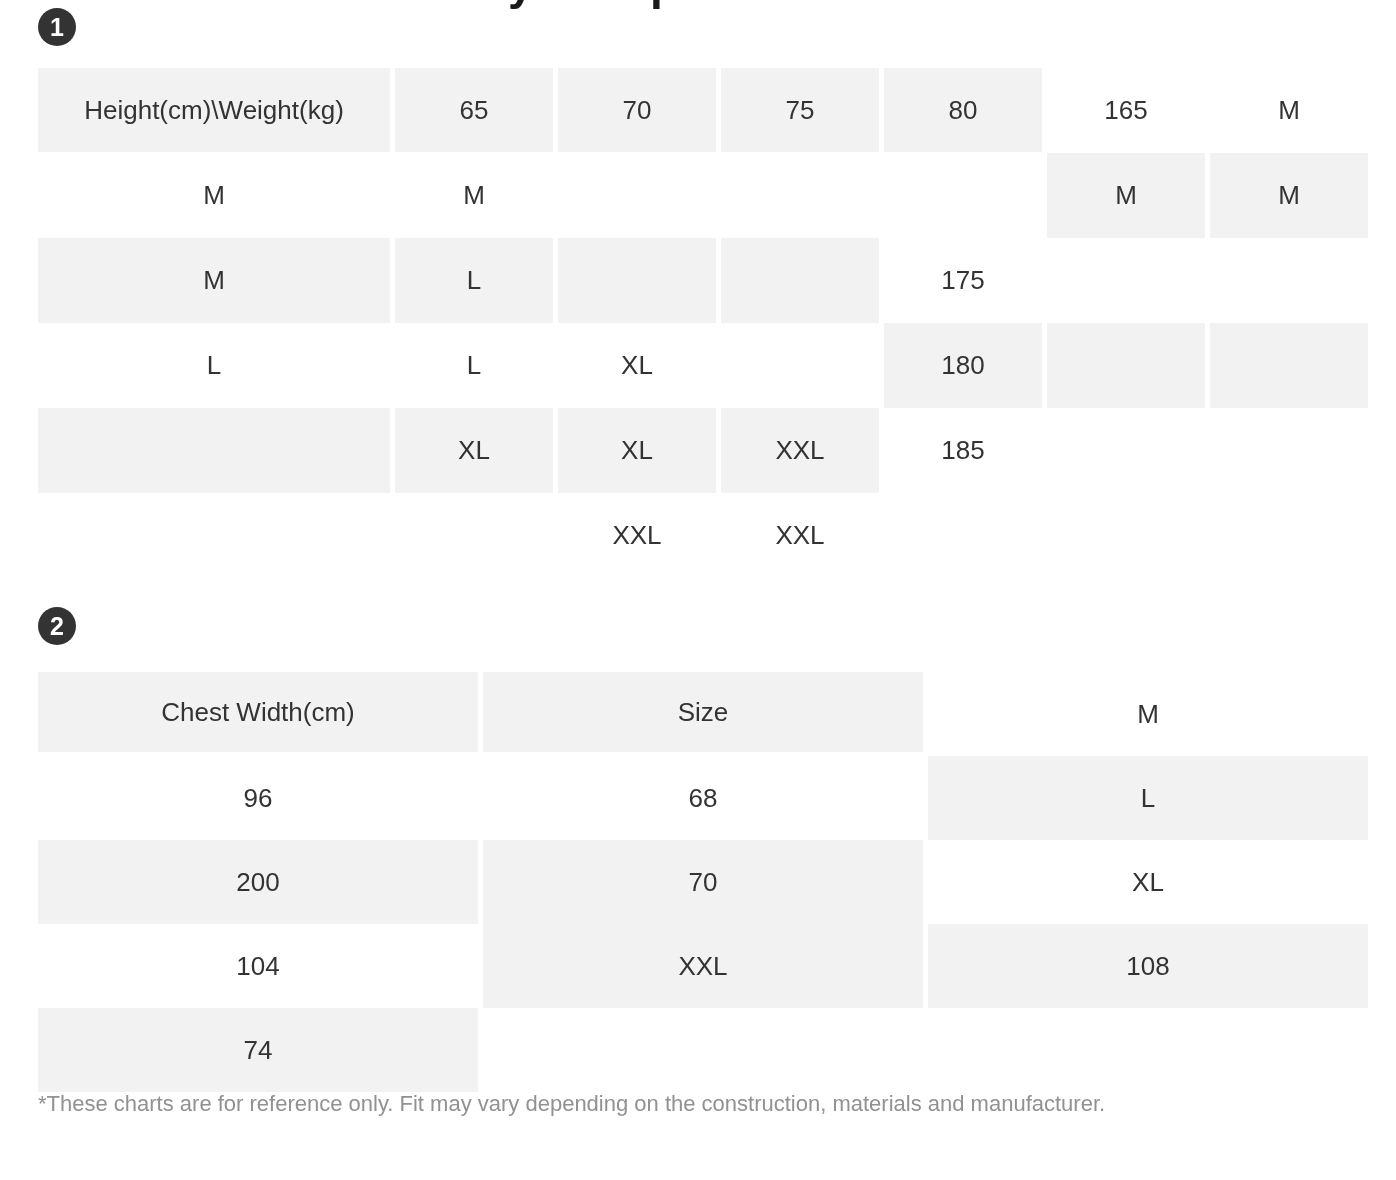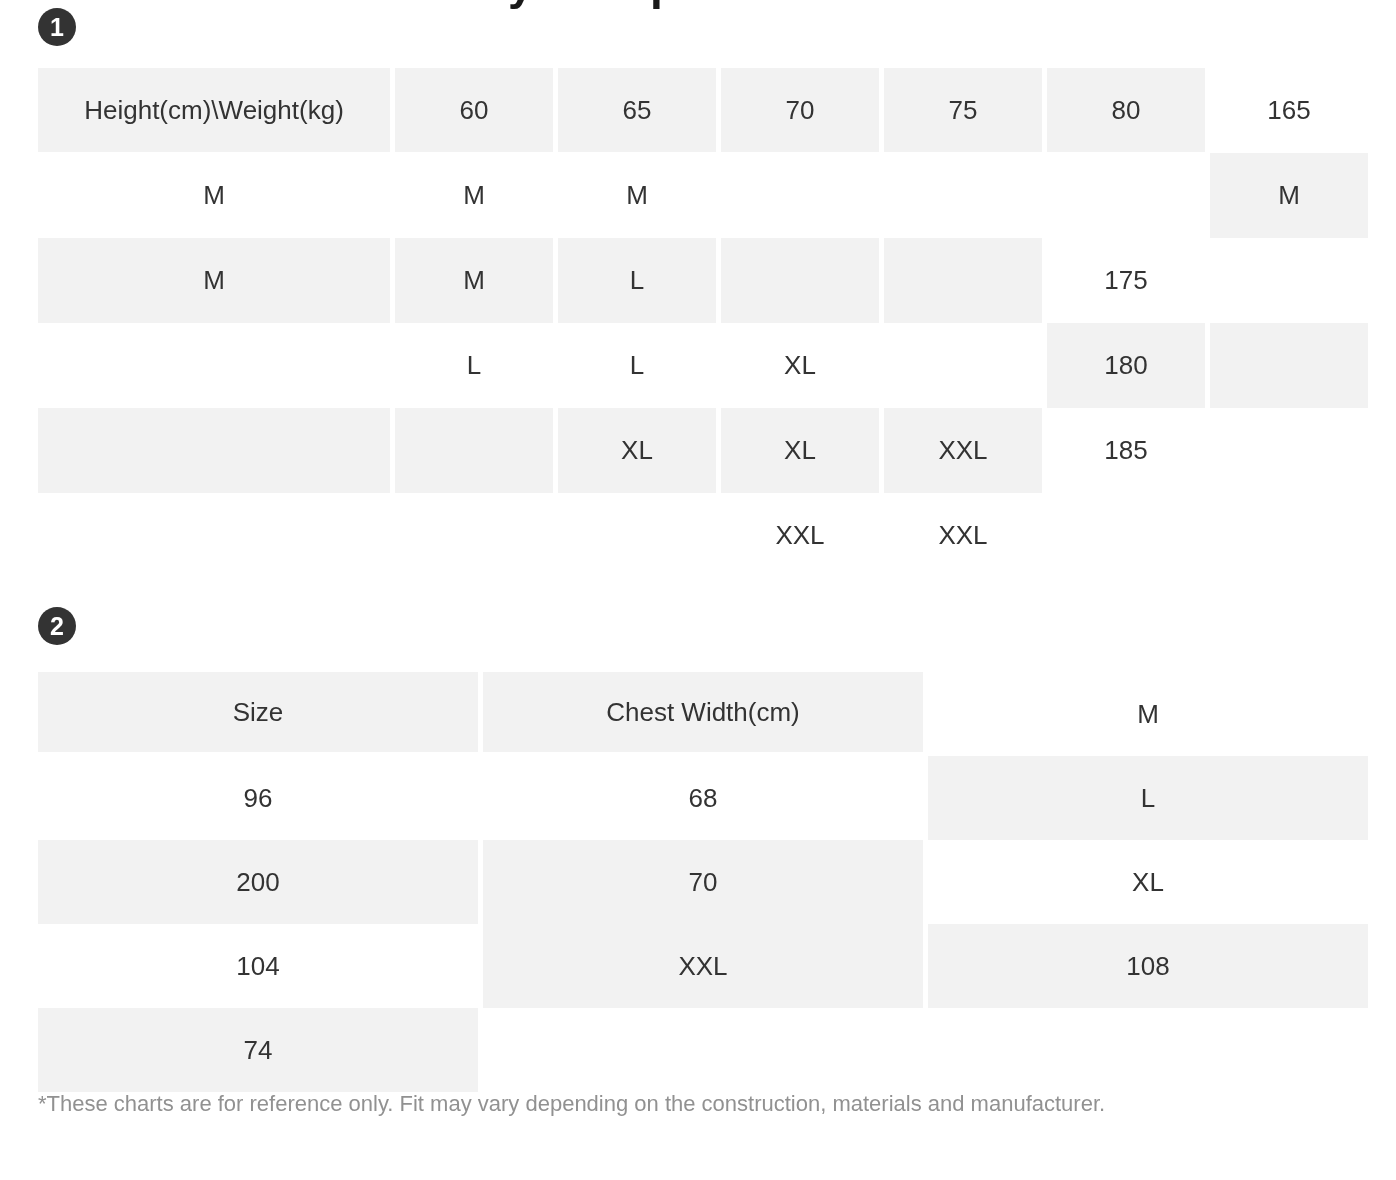--- a/index.html
+++ b/index.html
@@ -73,21 +73,20 @@
 
 <div class="heading-clip">
   <span class="heading-frag frag-1">y</span>
   <span class="heading-frag frag-2">p</span>
 </div>
 
 <div class="badge badge-1">1</div>
 
 <div class="grid grid-1" id="table1">
     <div class="cell hcell shade">Height(cm)\Weight(kg)</div>
-    <div class="cell hcell shade">60</div>
     <div class="cell hcell shade">65</div>
     <div class="cell hcell shade">70</div>
     <div class="cell hcell shade">75</div>
     <div class="cell hcell shade">80</div>
     <div class="cell dcell">165</div>
     <div class="cell dcell">M</div>
     <div class="cell dcell">M</div>
     <div class="cell dcell">M</div>
     <div class="cell dcell"></div>
     <div class="cell dcell"></div>
@@ -117,22 +116,22 @@
     <div class="cell dcell"></div>
     <div class="cell dcell"></div>
     <div class="cell dcell"></div>
     <div class="cell dcell">XXL</div>
     <div class="cell dcell">XXL</div>
   </div>
 
 <div class="badge badge-2">2</div>
 
 <div class="grid grid-2" id="table2">
+    <div class="cell hcell shade">Chest Width(cm)</div>
     <div class="cell hcell shade">Size</div>
-    <div class="cell hcell shade">Chest Width(cm)</div>
     <div class="cell dcell">M</div>
     <div class="cell dcell">96</div>
     <div class="cell dcell">68</div>
     <div class="cell dcell shade">L</div>
     <div class="cell dcell shade">200</div>
     <div class="cell dcell shade">70</div>
     <div class="cell dcell">XL</div>
     <div class="cell dcell">104</div>
     <div class="cell dcell shade">XXL</div>
     <div class="cell dcell shade">108</div>

